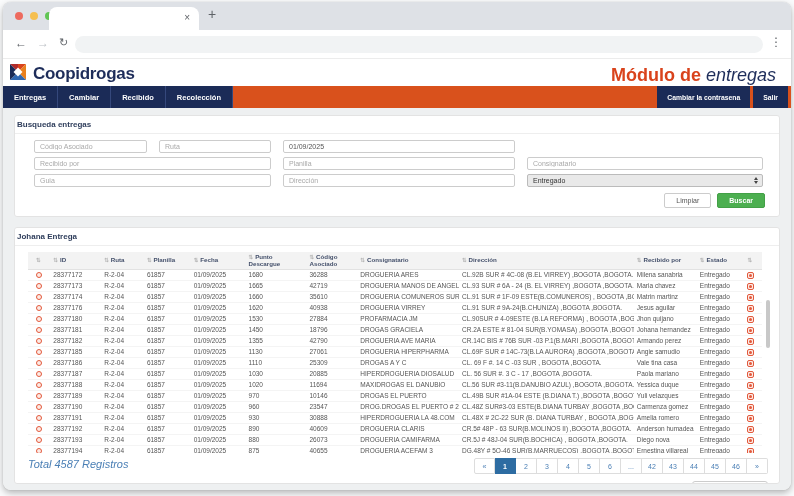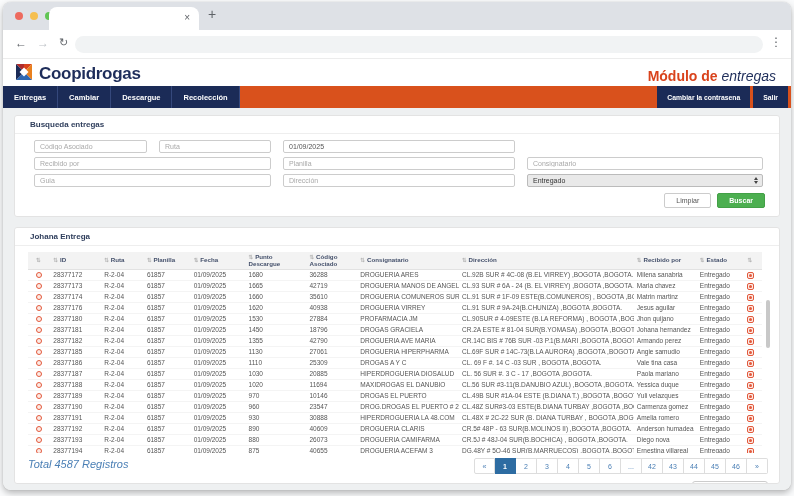--- a/index.html
+++ b/index.html
@@ -17,40 +17,40 @@
   .tab-close{position:absolute;right:9px;top:4px;font-size:10px;color:#5f6368;line-height:14px;}
   .newtab{position:absolute;left:205px;top:4px;font-size:14px;color:#5f6368;}
   .navbar{position:relative;height:29px;background:#fff;border-bottom:1px solid #ececec;flex:0 0 auto;}
   .nav-ic{position:absolute;top:6px;font-size:12px;color:#5f6368;}
   .ic-back{left:12px;} .ic-fwd{left:34px;color:#bdc1c6;} .ic-reload{left:56px;font-size:11px;}
   .urlbar{position:absolute;left:72px;right:28px;top:6px;height:17px;background:#f1f3f4;border-radius:9px;}
   .ic-menu{position:absolute;right:9px;top:5px;font-size:12px;color:#5f6368;}
 
   
   .site-header{height:27px;background:#fff;display:flex;align-items:center;justify-content:space-between;
-               padding:2px 15px 0 11px;flex:0 0 auto;}
+               padding:2px 15px 0 5px;flex:0 0 auto;}
   .logo{display:flex;align-items:center;gap:5px;}
   .logo-text{font-size:17px;font-weight:bold;color:#1e2d5a;letter-spacing:-0.3px;}
-  .module-title{font-size:14px;padding-top:4px;}
+  .module-title{font-size:18px;padding-top:4px;}
   .mt-red{color:#d9431c;font-weight:bold;}
   .mt-navy{color:#1e2d5a;font-style:italic;}
 
   
   .menubar{height:22px;background:#d9511c;display:flex;align-items:stretch;flex:0 0 auto;}
   .menu-item{background:#1b2b57;color:#fff;font-size:7.5px;font-weight:bold;display:flex;align-items:center;
              padding:0 11px;border-right:1px solid #35487c;cursor:default;}
   .menu-spacer{flex:1;}
   .menu-btn{background:#1b2b57;color:#fff;font-size:6.8px;font-weight:bold;border:none;padding:0 10px;
             margin-left:3px;display:flex;align-items:center;}
   .menu-btn:last-child{margin-right:3px;}
 
   
   .content{flex:1;background:#eef0f1;padding:7px 11px 6px 11px;display:flex;flex-direction:column;gap:10px;overflow:hidden;}
   .card{background:#fff;border:1px solid #e3e3e3;border-radius:3px;}
-  .card-title{padding:4px 15px 4px 15px;font-size:8px;font-weight:bold;color:#2f3e5c;border-bottom:1px solid #eee;}
+  .card-title{padding:4px 15px 4px 2px;font-size:8px;font-weight:bold;color:#2f3e5c;border-bottom:1px solid #eee;}
 
   
   .search-body{padding:6px 14px 8px 19px;}
   .form-row{display:flex;gap:12px;margin-bottom:4px;}
   .inp{height:13px;border:1px solid #ccc;border-radius:2px;font-size:7px;padding:0 5px;color:#555;background:#fff;}
   .inp::placeholder{color:#a9a9a9;}
   .w-a{width:113px;} .w-b{width:112px;} .w-c{width:232px;} .w-d{width:236px;} .w-ab{width:237px;}
   .select-box{height:13px;width:236px;border:1px solid #bbb;border-radius:2px;background:#e9e9e9;display:flex;
               align-items:center;justify-content:space-between;padding:0 4px 0 5px;font-size:7px;color:#333;}
   .spin{display:flex;flex-direction:column;gap:1px;}
@@ -131,21 +131,21 @@
     <div class="module-title">
       <span class="mt-red">Módulo de</span>
       <span class="mt-navy">entregas</span>
     </div>
   </div>
 
   <div class="menubar">
     <div style="display:flex">
           <div class="menu-item">Entregas</div>
           <div class="menu-item">Cambiar</div>
-          <div class="menu-item">Descargue</div>
+          <div class="menu-item">Recibido</div>
           <div class="menu-item">Recolección</div>
         </div>
     <div class="menu-spacer"></div>
     <button class="menu-btn">Cambiar la contrasena</button>
     <button class="menu-btn">Salir</button>
   </div>
 
   <div class="content">
 
     <div class="card">

